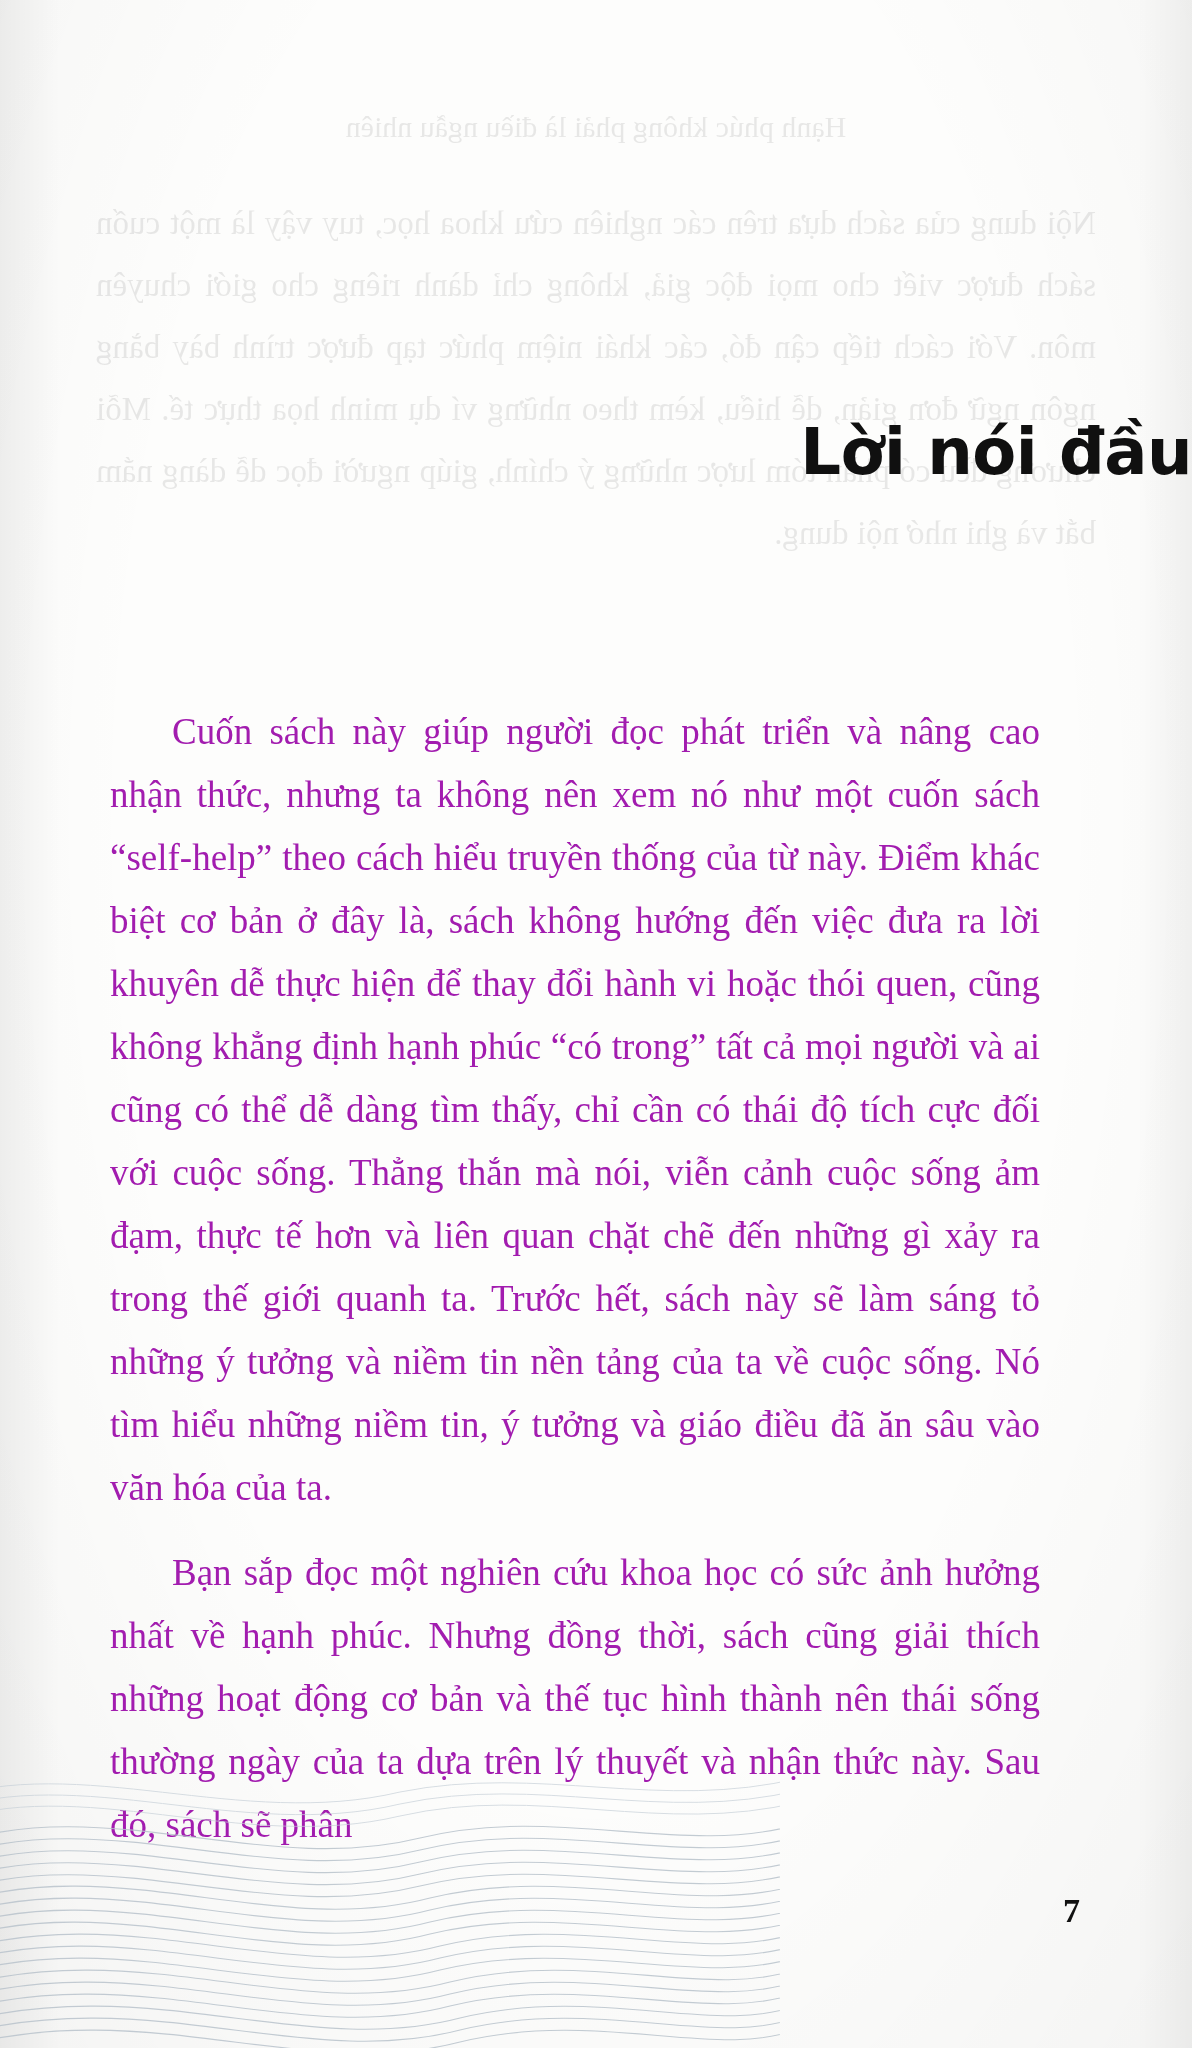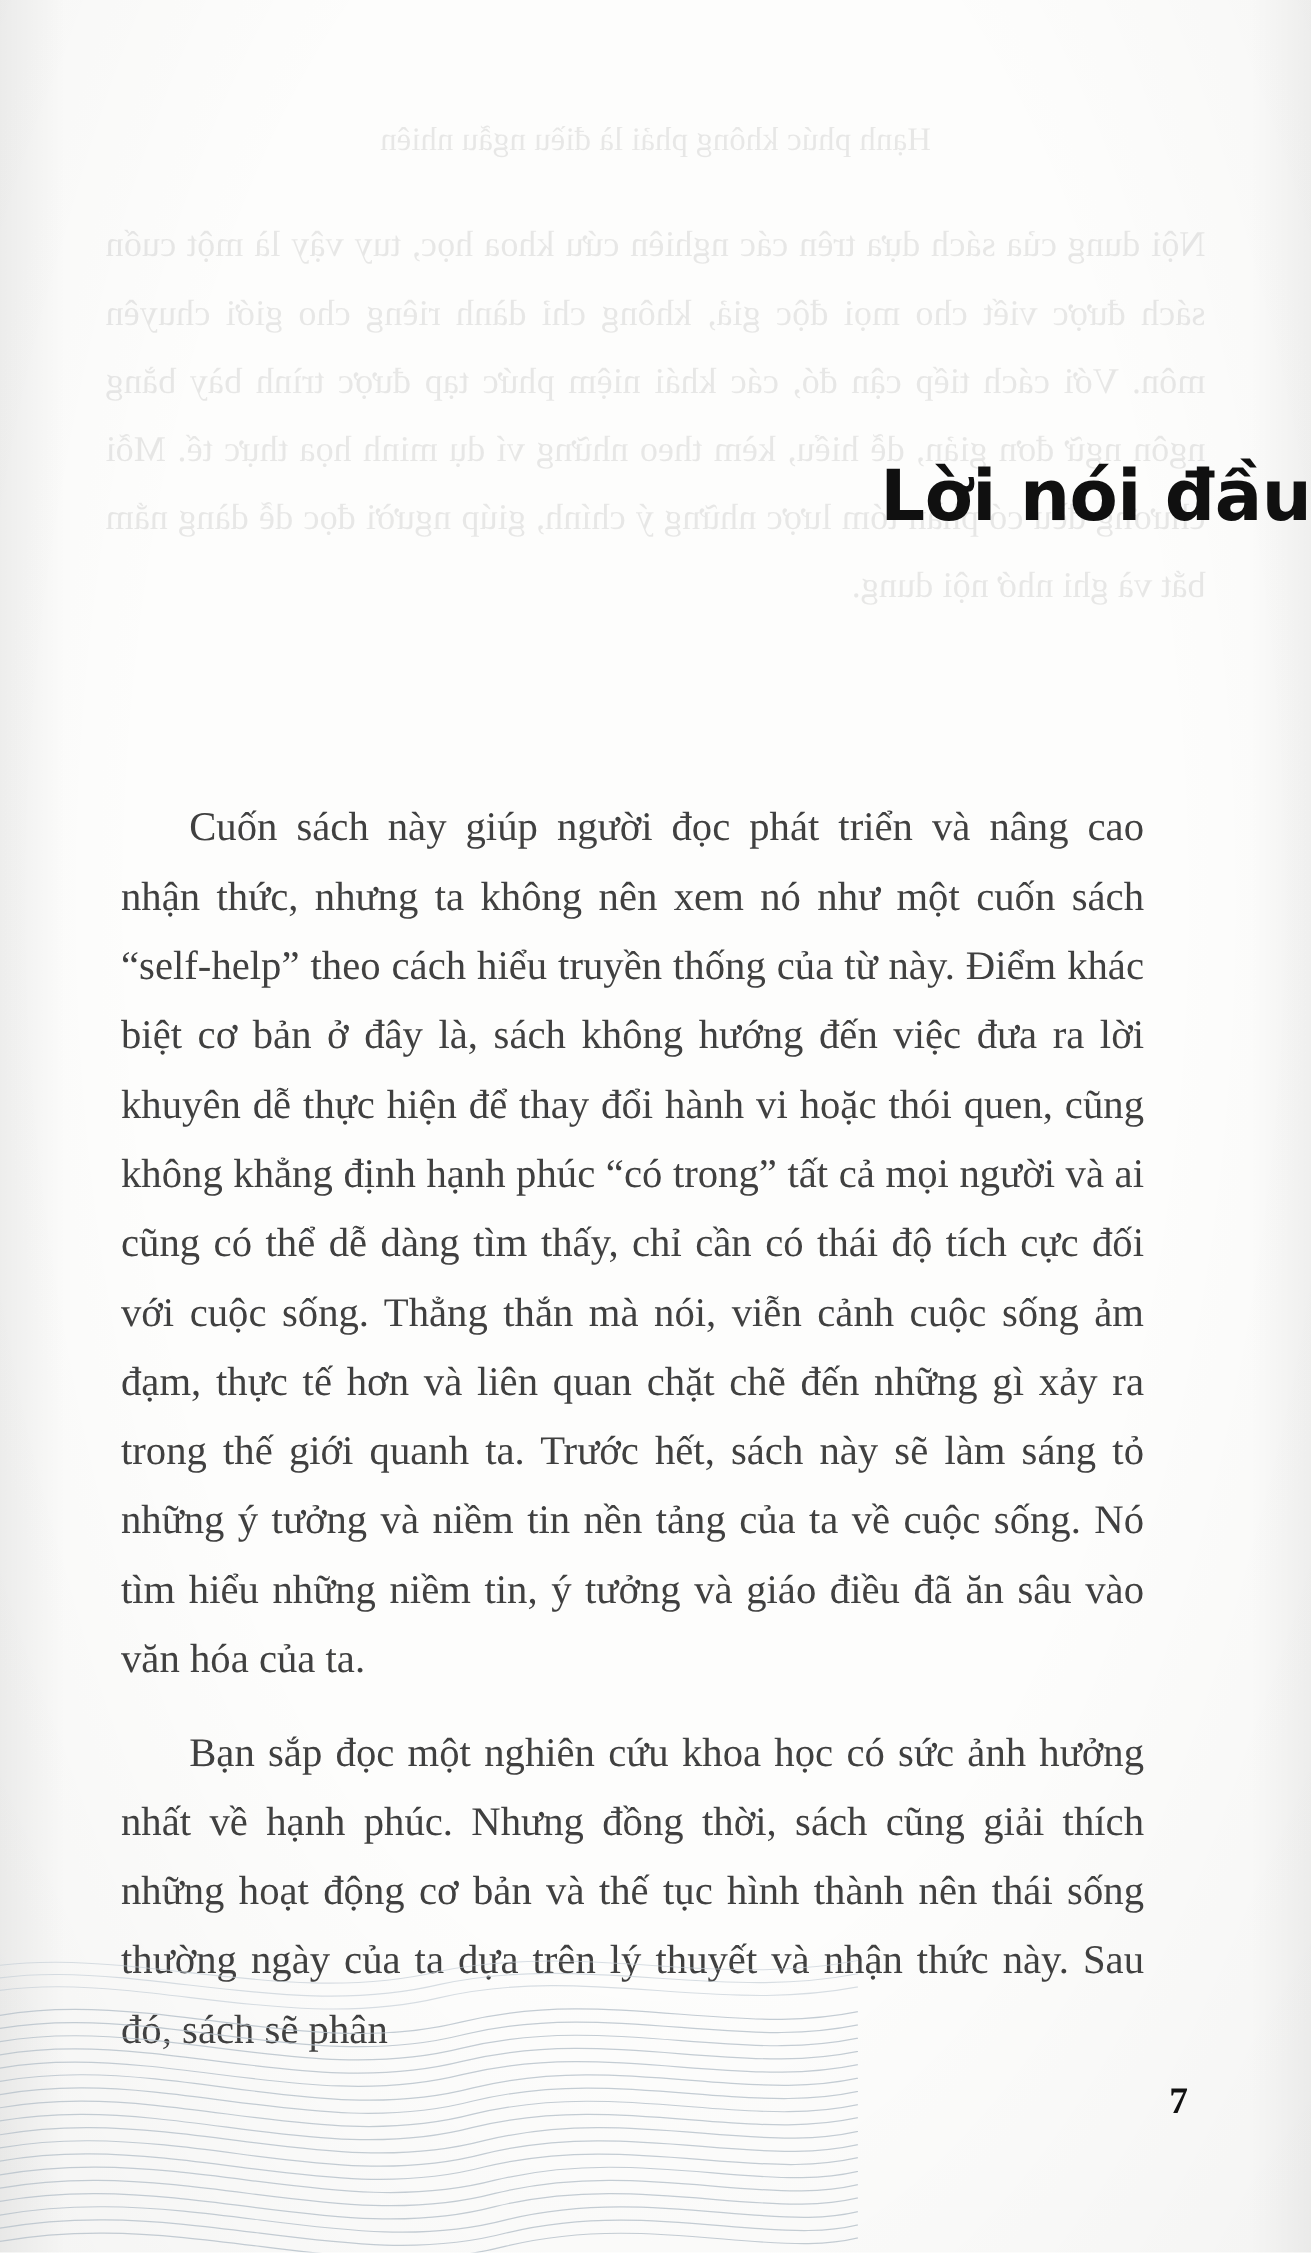--- a/index.html
+++ b/index.html
@@ -72,26 +72,26 @@
     font-family: "DejaVu Sans", sans-serif;
     font-weight: bold;
     font-size: 64px;
     letter-spacing: -0.5px;
     color: #101010;
   }
 
   .body-text {
     position: absolute;
     left: 110px;
-    top: 721px;
+    top: 700px;
     width: 930px;
     font-family: "Liberation Serif", serif;
     font-size: 37px;
     line-height: 63px;
-    color: #404040;
+    color: #a21caf;
     text-align: justify;
     text-justify: inter-word;
   }
   .body-text p {
     margin: 0;
     text-indent: 62px;
   }
   .body-text p + p {
     margin-top: 22px;
   }

